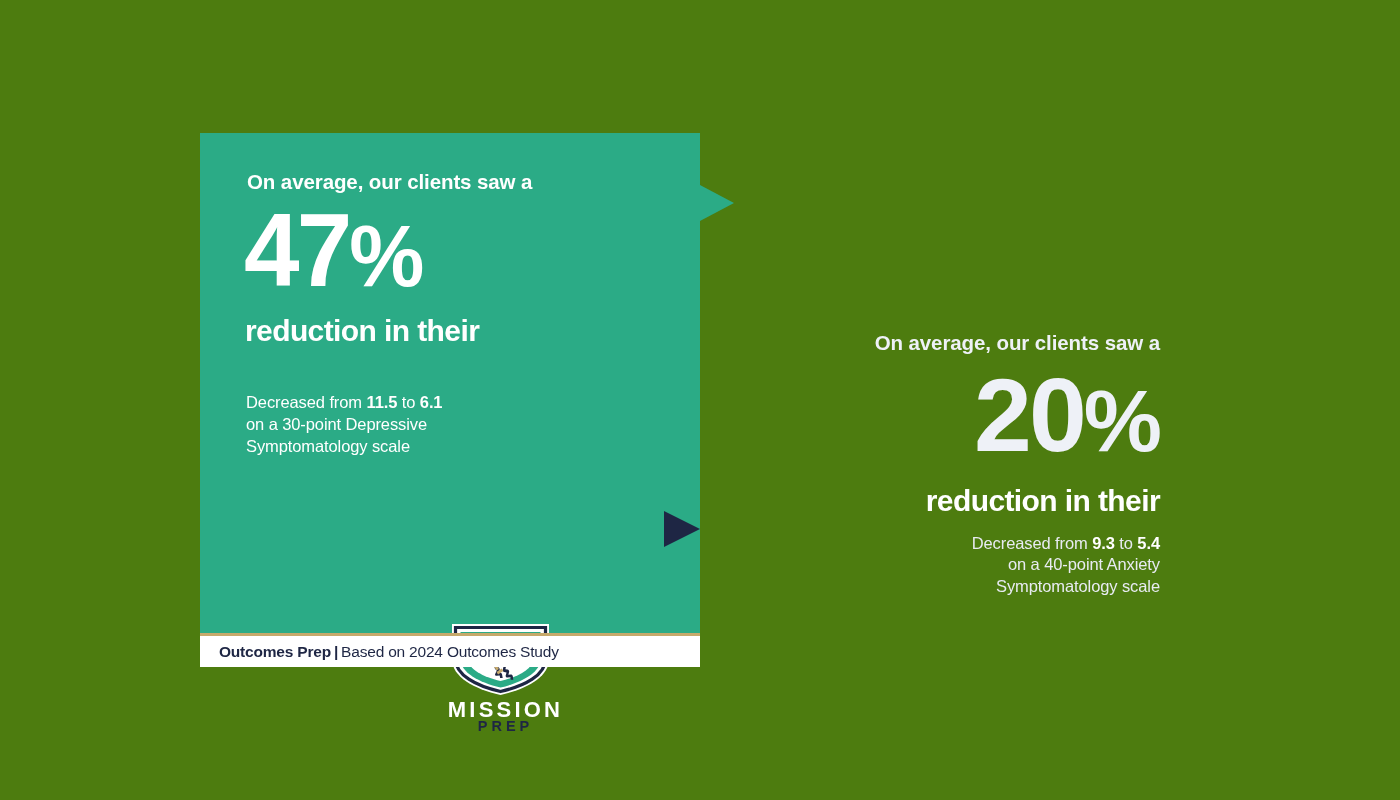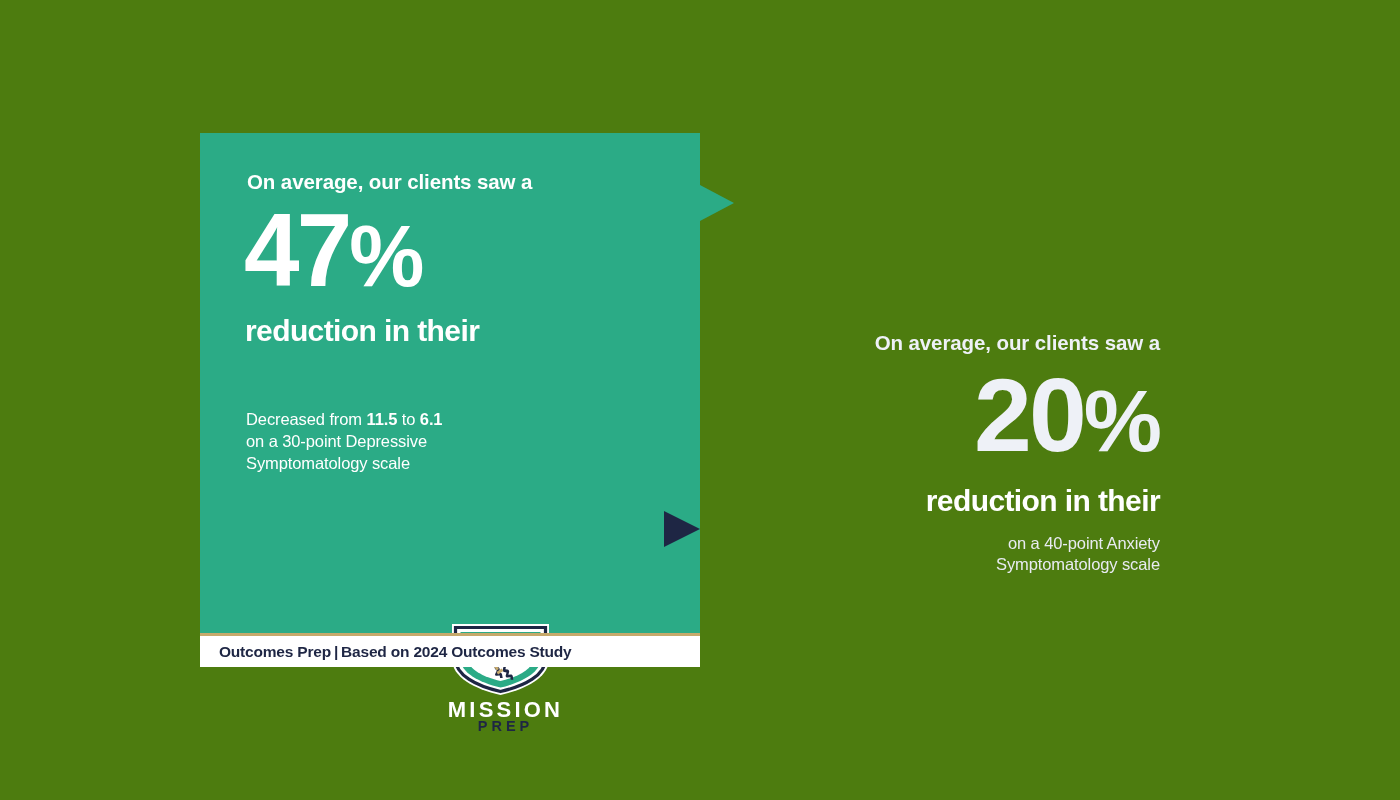--- a/index.html
+++ b/index.html
@@ -33,21 +33,21 @@
     transform:scaleX(0.96); transform-origin:left center;
   }
   .bignum .pct { font-size:88px; letter-spacing:-2px; }
 
   .subhead {
     position:absolute; left:45px; top:180px;
     font-size:30px; font-weight:700; color:#ffffff;
     line-height:1.23; letter-spacing:-0.6px;
   }
   .detail {
-    position:absolute; left:46px; top:276px;
+    position:absolute; left:46px; top:259px;
     font-size:16.5px; font-weight:400; color:#ffffff;
     line-height:1.33; letter-spacing:-0.1px;
   }
   .detail b { font-weight:700; }
 
   
   #logo { position:absolute; left:243px; top:486px; width:115px; height:115px; }
   #logo svg { display:block; }
   .logo-word {
     position:absolute; left:0; top:78px; width:125px; text-align:center;
@@ -79,21 +79,21 @@
     position:absolute; left:0; top:500px;
     width:500px; height:34px; background:#ffffff;
     border-top:3px solid #c6a96b;
   }
   .footer-text {
     position:absolute; left:19px; top:7px;
     font-size:15.5px; color:#1e2644; letter-spacing:-0.2px; white-space:nowrap;
   }
   .footer-text .brand { font-weight:800; }
   .footer-text .bar { font-weight:800; padding:0 3px; }
-  .footer-text .tail { font-weight:700; }
+  .footer-text .tail { font-weight:400; }
 
   
   #right-block {
     position:absolute; left:760px; top:330px;
     width:400px; text-align:right;
   }
   .r-eyebrow {
     font-size:20.5px; font-weight:600; color:#eef1f7;
     letter-spacing:-0.1px; line-height:1.3;
   }
@@ -203,19 +203,20 @@
 
     <div class="r-bignum">
       <span>20</span><span class="pct">%</span>
     </div>
 
     <div class="r-subhead">
       <div>reduction in their</div>
     </div>
 
     <div class="r-detail">
+      <div><span>Decreased from </span><b>9.3</b><span> to </span><b>5.4</b></div>
       <div>on a 40-point Anxiety</div>
       <div>Symptomatology scale</div>
     </div>
 
   </div>
 
 </div>
 
 </body></html>

